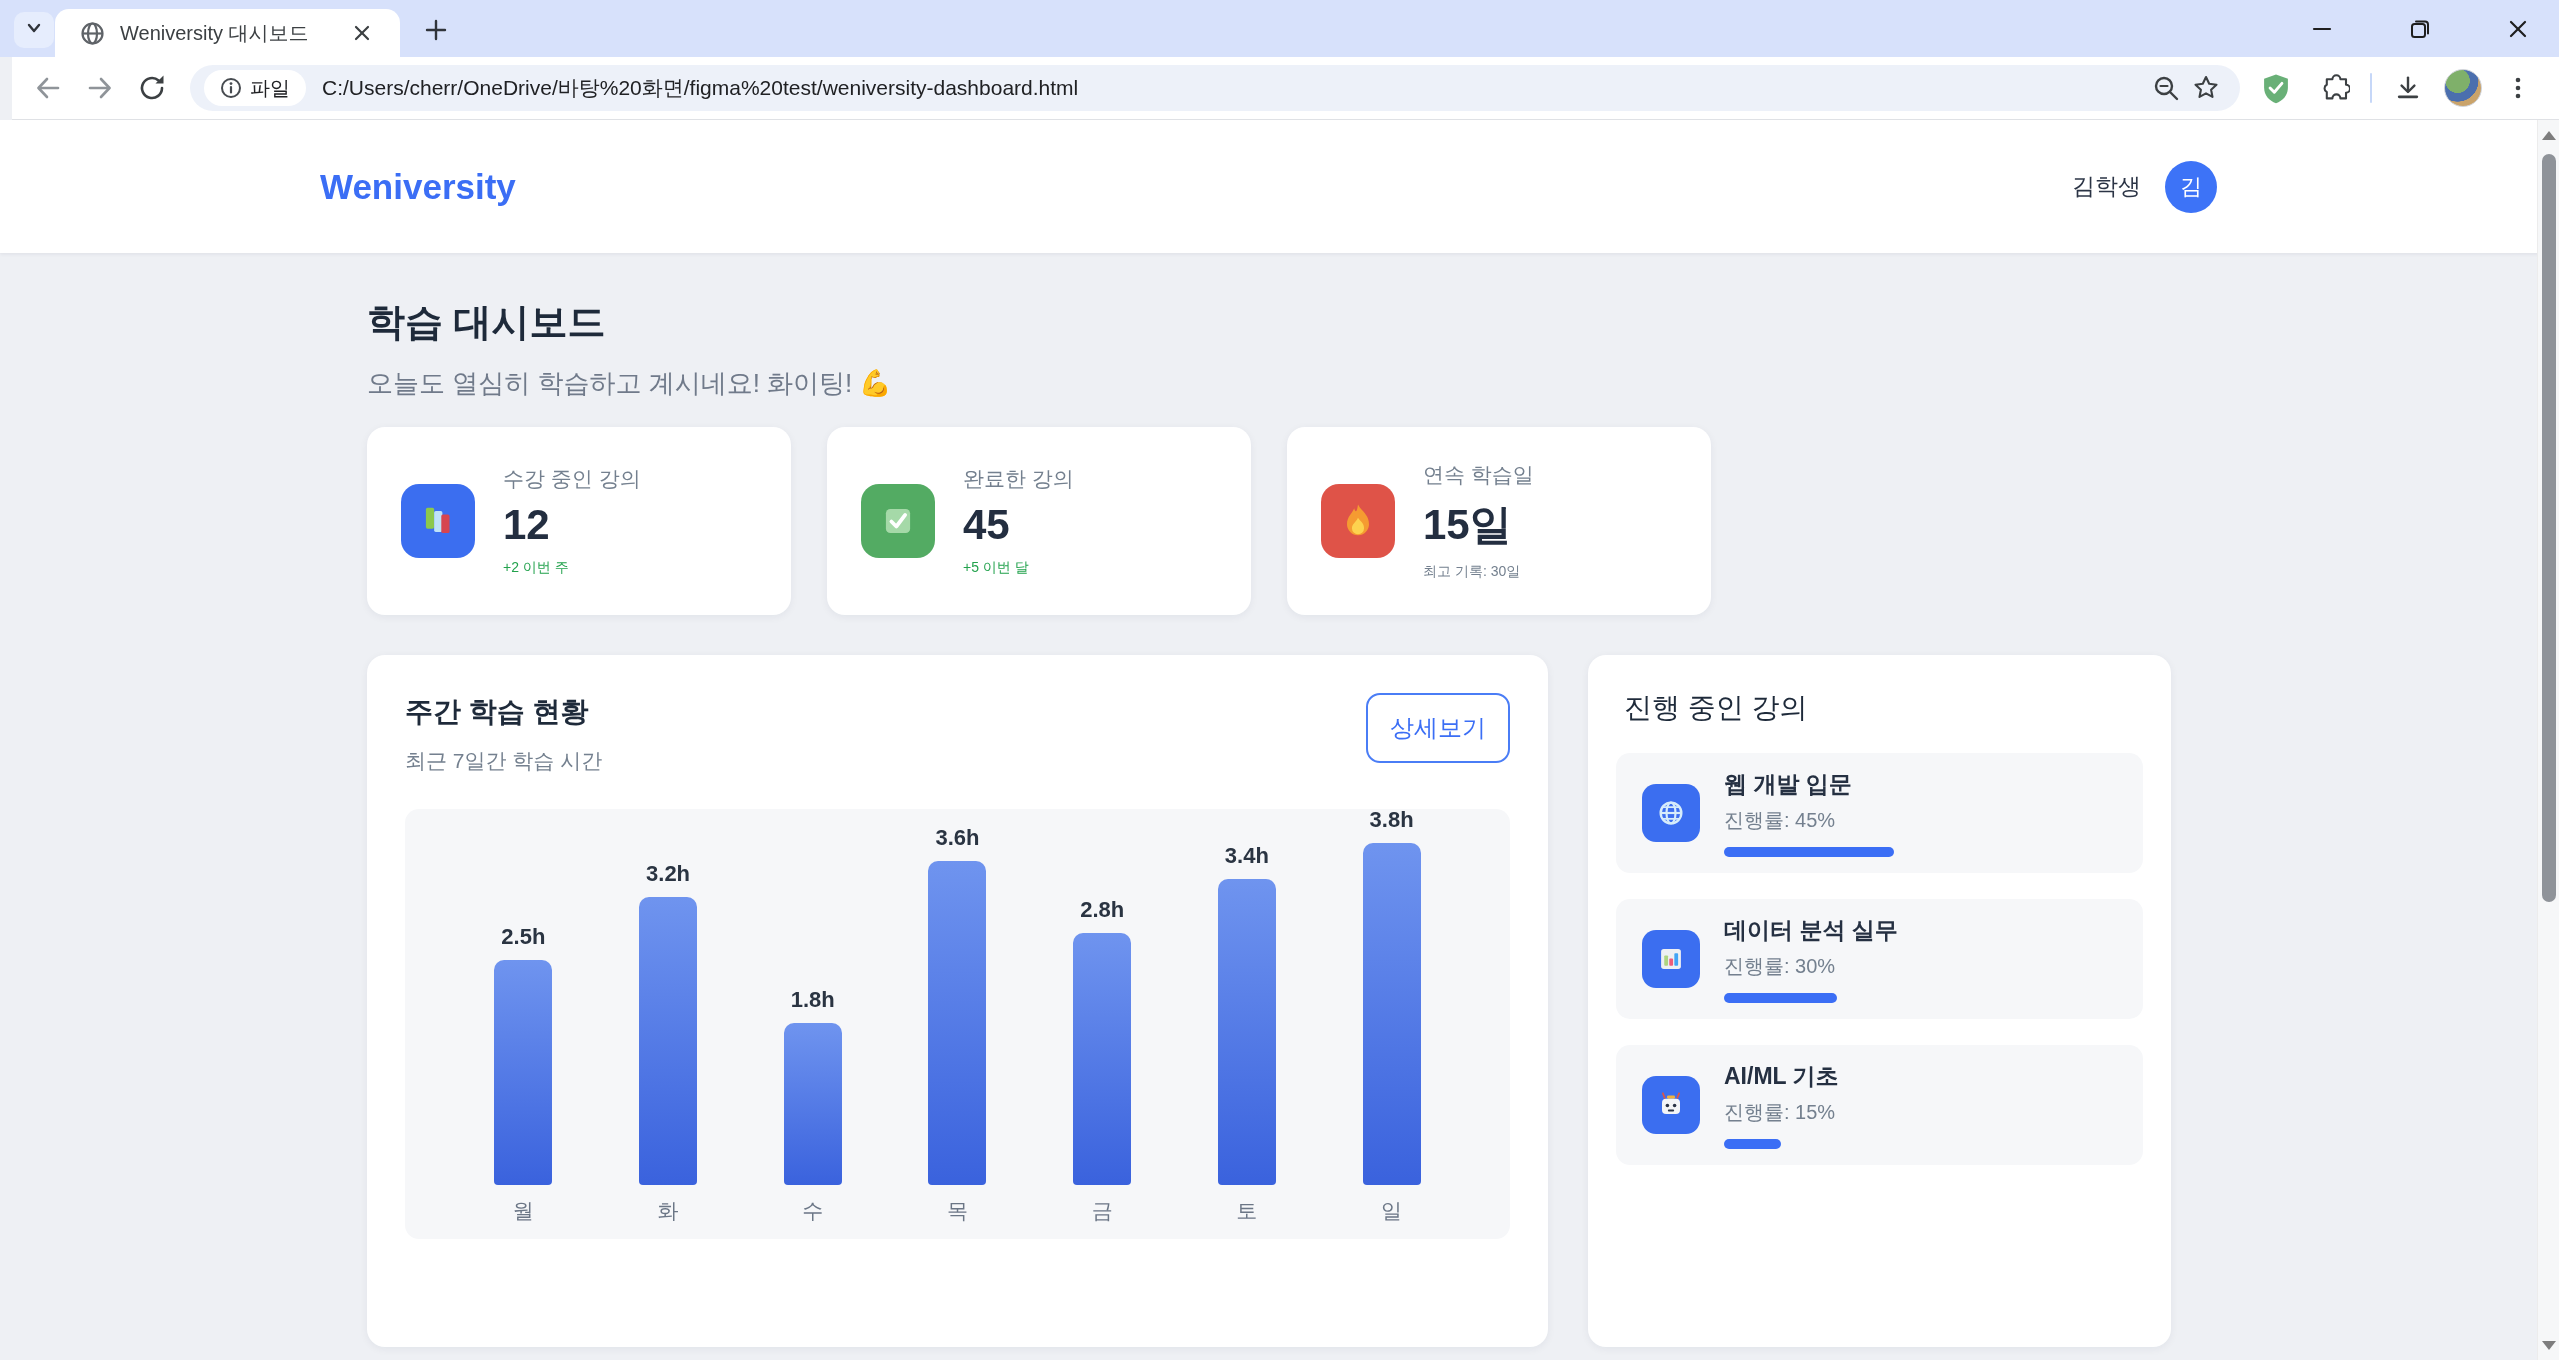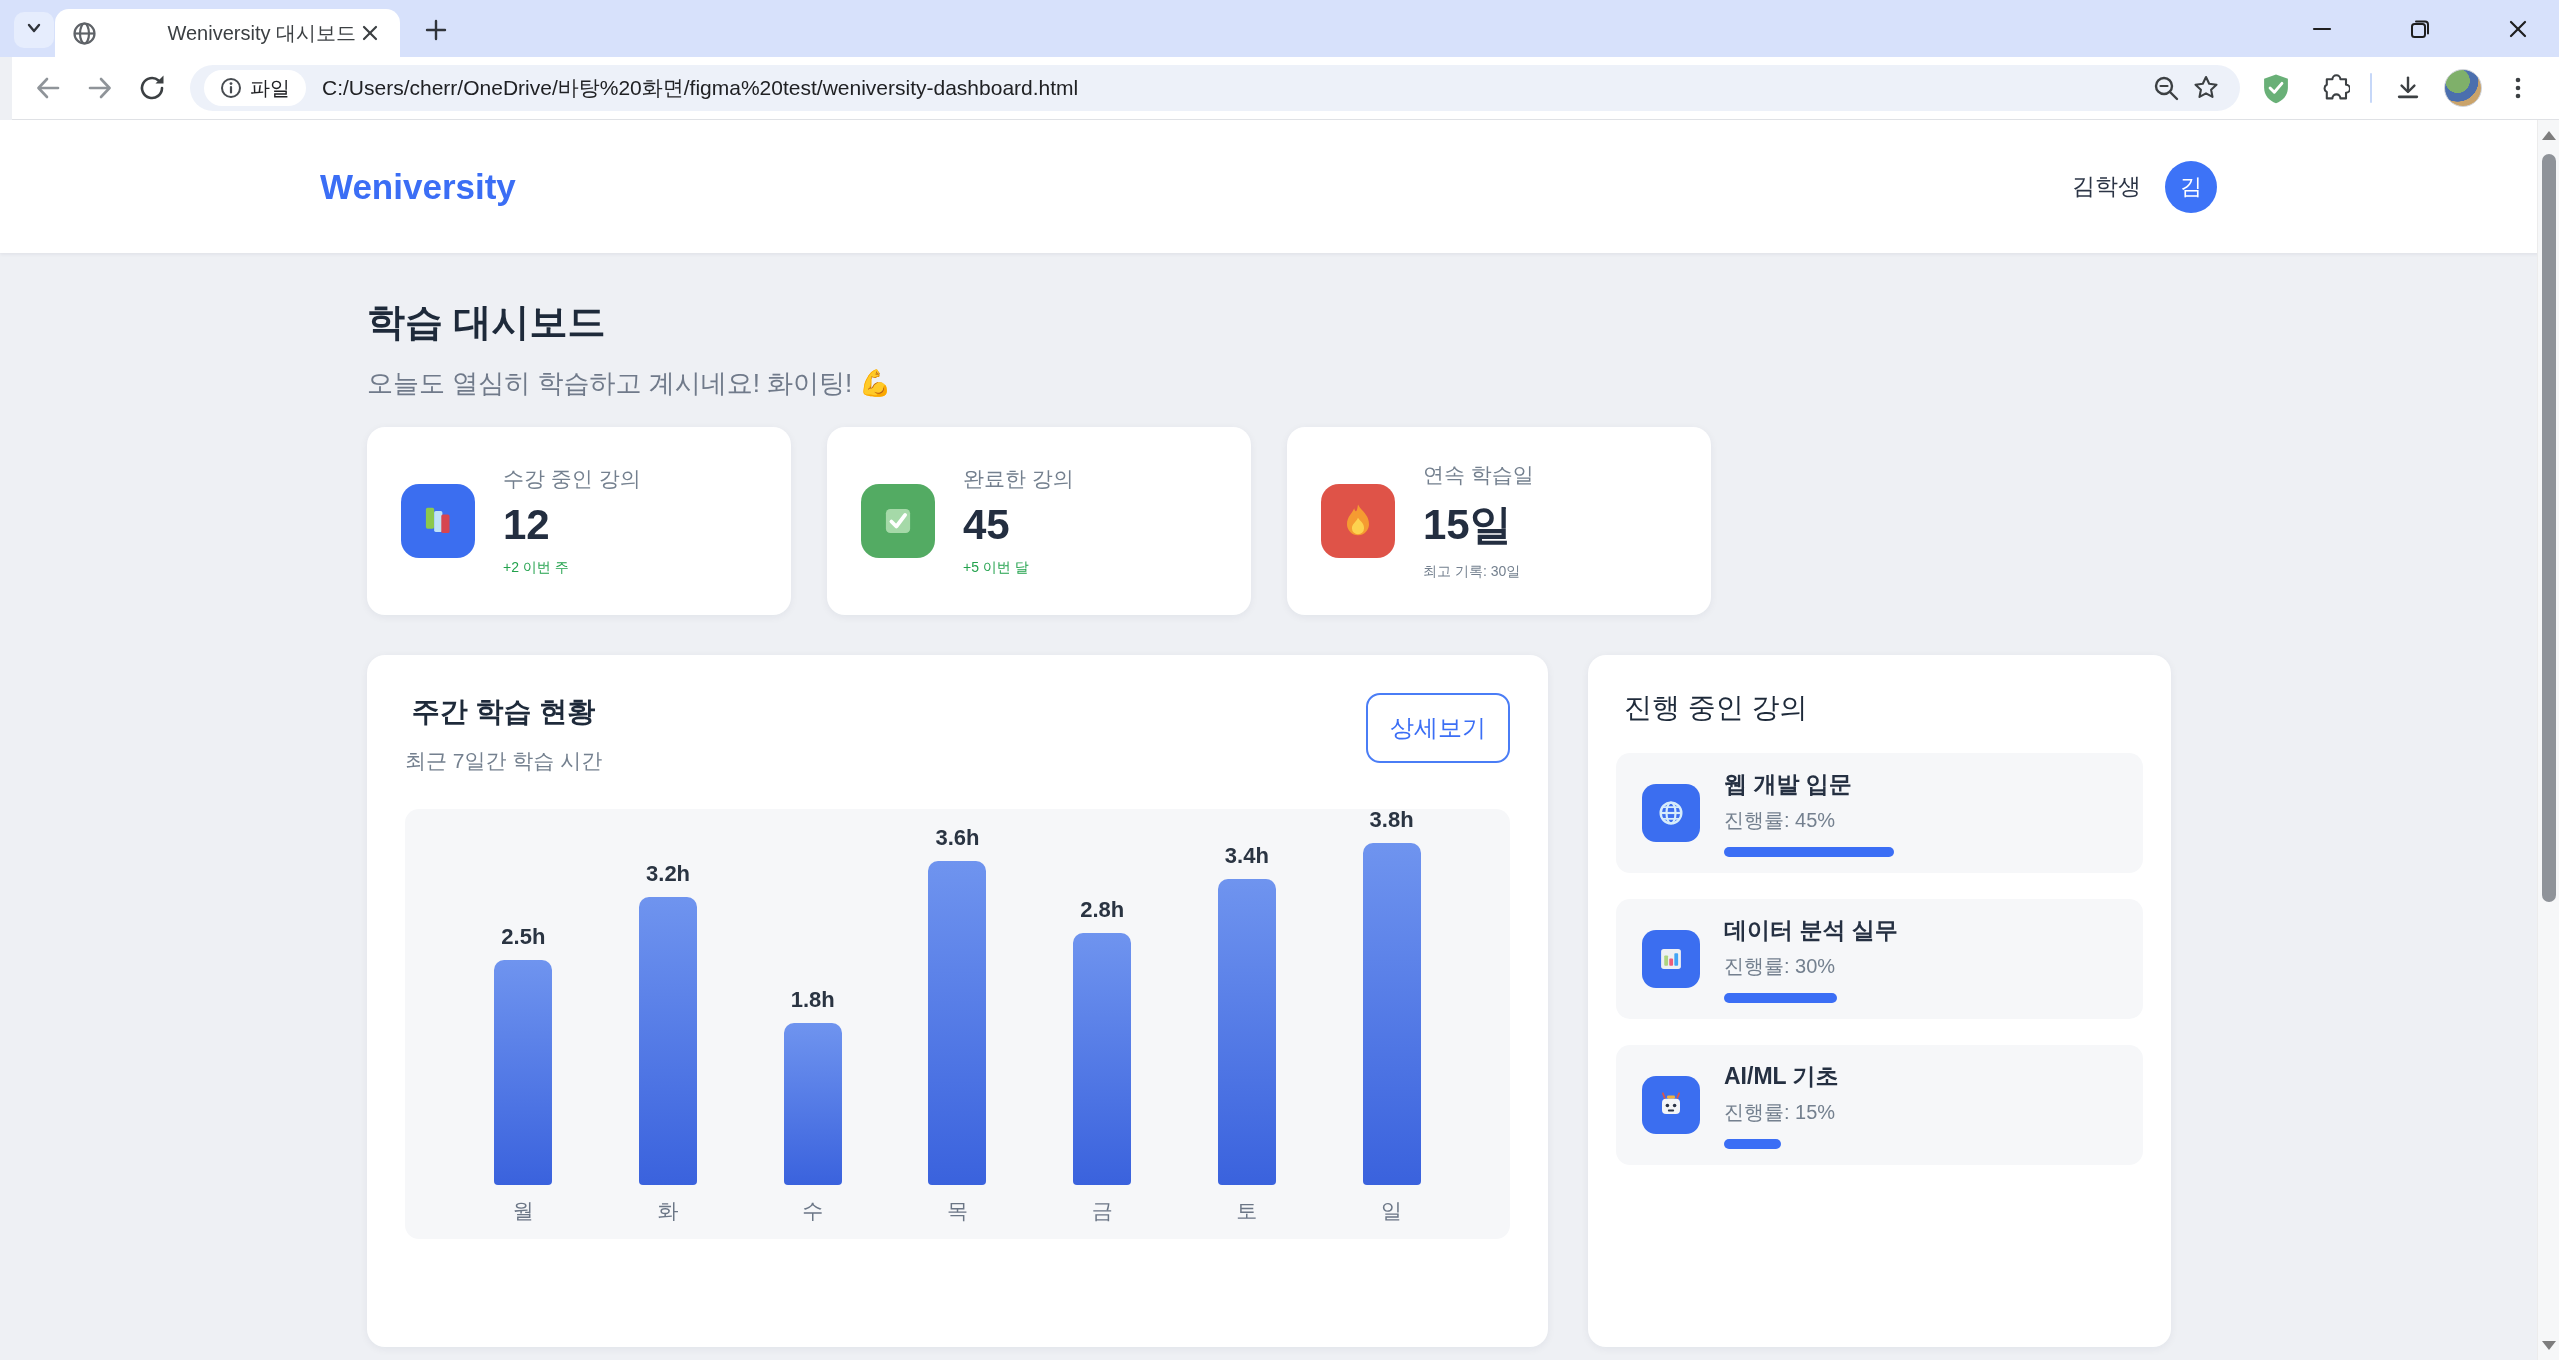--- a/index.html
+++ b/index.html
@@ -2,21 +2,21 @@
 <html><head>
 <meta charset="utf-8">
 <style>
   * { margin:0; padding:0; box-sizing:border-box; }
   html,body { width:2559px; height:1360px; overflow:hidden; }
   body { font-family:"Liberation Sans","DejaVu Sans",sans-serif; background:#eef0f4; position:relative; }
 
   
   .titlebar { position:absolute; top:0; left:0; width:2559px; height:57px; background:#d7e1fb; }
   .tab-search-btn { position:absolute; left:14px; top:12px; width:40px; height:36px; border-radius:10px; background:#e6edfd; display:flex; align-items:center; justify-content:center; }
-  .tab { position:absolute; left:55px; top:9px; width:345px; height:48px; background:#ffffff; border-radius:14px 14px 0 0; display:flex; align-items:center; padding:0 16px;text-align:right; }
+  .tab { position:absolute; left:55px; top:9px; width:345px; height:48px; background:#ffffff; border-radius:14px 14px 0 0; display:flex; align-items:center; padding:0 24px; }
   .tab-favicon { width:27px; height:27px; margin-right:14px; flex:0 0 auto; }
   .tab-title { font-size:20px; color:#3c4043; white-space:nowrap; overflow:hidden; flex:1; }
   .tab-close { width:28px; height:28px; display:flex; align-items:center; justify-content:center; border-radius:50%; }
   .new-tab-btn { position:absolute; left:418px; top:12px; width:36px; height:36px; display:flex; align-items:center; justify-content:center; border-radius:50%; }
   .win-controls { position:absolute; right:18px; top:0; height:57px; display:flex; align-items:center; gap:52px; }
   .win-btn { width:46px; height:46px; display:flex; align-items:center; justify-content:center; }
 
   .toolbar { position:absolute; top:57px; left:12px; width:2559px; height:63px; background:#ffffff; border-bottom:1px solid #dfe1e5; display:flex; align-items:center; }
   .nav-btn { width:44px; height:44px; display:flex; align-items:center; justify-content:center; border-radius:50%; flex:0 0 auto; }
   .nav-btn.back { margin-left:14px; } .nav-btn.fwd { margin-left:8px; } .nav-btn.reload { margin-left:8px; }
@@ -56,21 +56,21 @@
   .stat-label { font-size:21px; color:#74808f; }
   .stat-value { font-size:42px; font-weight:bold; color:#232e40; margin:8px 0 10px; }
   .stat-delta { font-size:14px; color:#23a24d; }
   .stat-delta.neutral { color:#74808f; }
 
   
   .main-row { margin-top:40px; display:flex; gap:40px; }
   .card { background:#ffffff; border-radius:18px; box-shadow:0 2px 8px rgba(20,30,60,.06); }
   .chart-card { width:1181px; height:692px; padding:38px; }
   .chart-head { display:flex; justify-content:space-between; align-items:flex-start; }
-  .chart-title { font-size:28px; font-weight:bold; color:#1e2a3a;text-align:center; }
+  .chart-title { font-size:28px; font-weight:bold; color:#1e2a3a; }
   .chart-subtitle { margin-top:16px; font-size:21px; color:#74808f; }
   .detail-btn { width:144px; height:70px; border:2px solid #4a7df6; border-radius:14px; background:#ffffff; color:#3b6ef5; font-size:24px; display:flex; align-items:center; justify-content:center; }
   .plot { margin-top:34px; height:430px; background:#f6f7f9; border-radius:14px; display:flex; justify-content:space-around; align-items:flex-end; padding:0 46px 14px; }
   .bar-col { display:flex; flex-direction:column; align-items:center; width:110px; }
   .bar-value { font-size:22px; font-weight:bold; color:#2a3442; margin-bottom:10px; }
   .bar { width:58px; border-radius:10px 10px 4px 4px; background:linear-gradient(180deg,#6f94ef 0%,#3a62dd 100%); }
   .bar-day { font-size:21px; color:#6b7686; margin-top:12px; }
 
   
   .courses-card { width:583px; height:692px; padding:34px 28px; }

